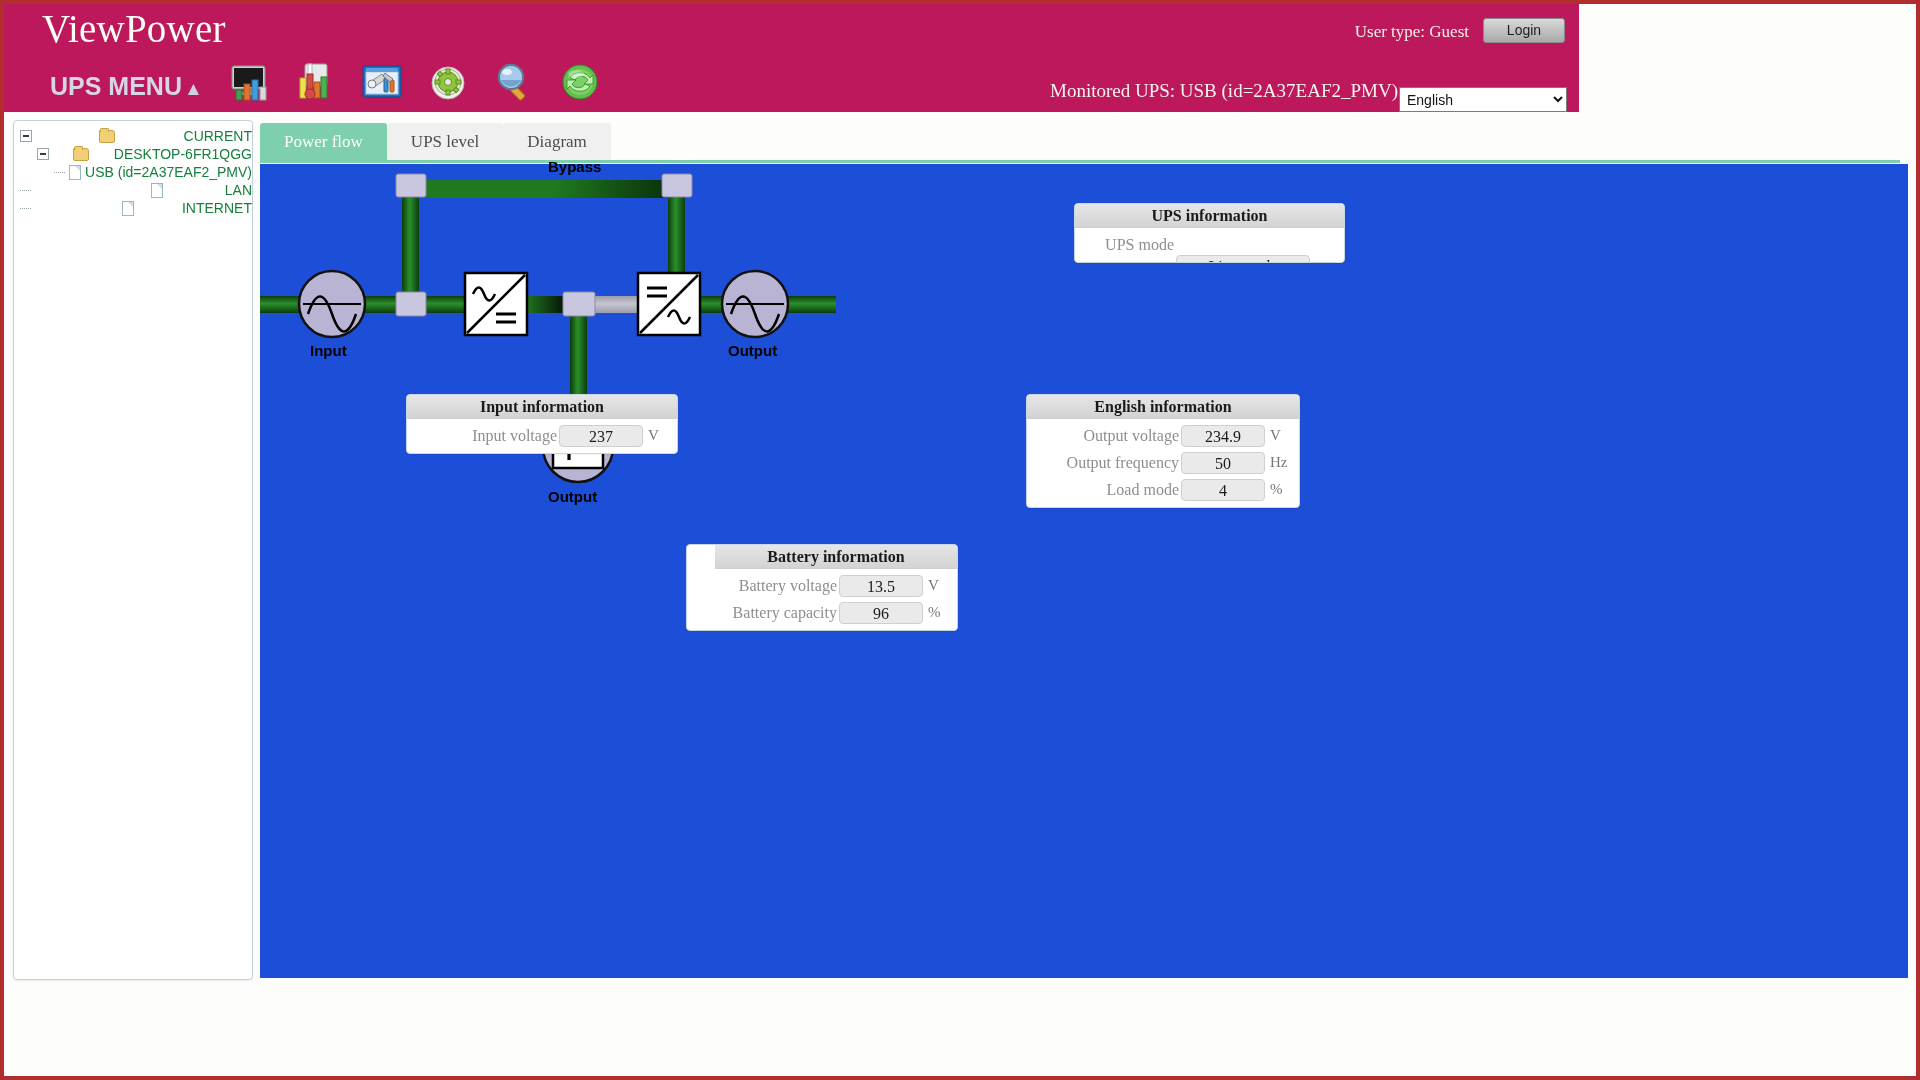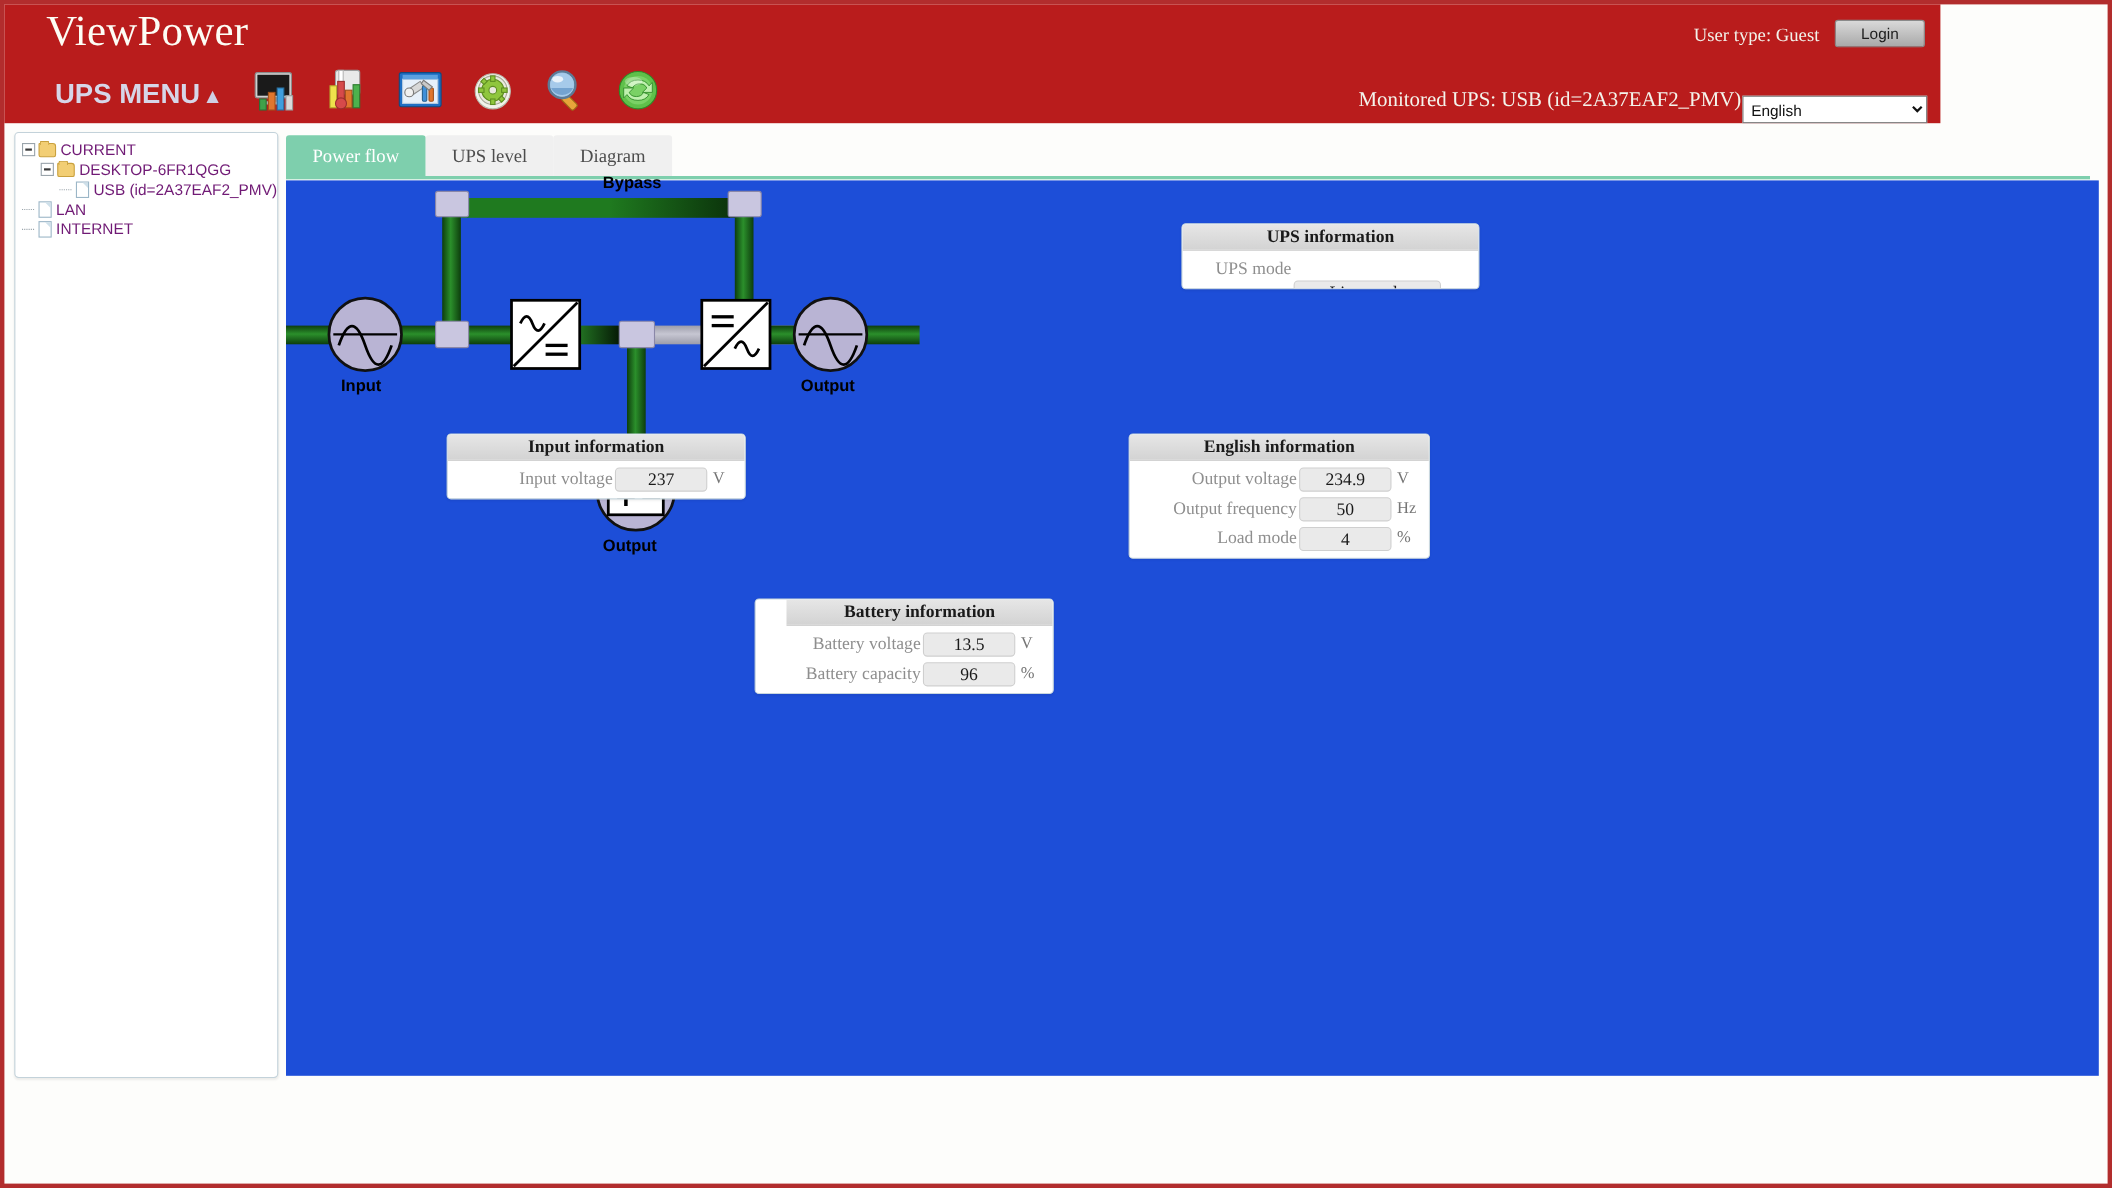--- a/index.html
+++ b/index.html
@@ -14,22 +14,22 @@
   #page {
     position: relative;
     width: 1920px; height: 1080px;
     border: 4px solid #b22d2d;
     background: #fdfdfb;
   }
 
   
   #header {
     position: absolute; left: 0; top: 0;
-    width: 1760px; height: 108px;
-    background: #b91c1c;
+    width: 1575px; height: 108px;
+    background: #be185d;
   }
   #brand {
     position: absolute; left: 38px; top: 2px;
     font-family: "Liberation Serif", serif;
     font-size: 39px;
     color: #fdfdf5;
     letter-spacing: 0.2px;
   }
   #ups-menu {
     position: absolute; left: 46px; top: 68px;
@@ -107,24 +107,25 @@
     border-radius: 4px;
     box-shadow: 0 1px 2px rgba(0,0,0,0.07);
     overflow: hidden;
   }
   .tree { padding: 6px 0 0 6px; }
   .tnode {
     display: flex; align-items: center;
     height: 18px;
     font-family: "Liberation Sans", sans-serif;
     font-size: 14px;
-    color: #701a75;
+    color: #15803d;
     white-space: nowrap;
     cursor: pointer;
     margin-bottom: 0px;
+    justify-content: space-between;
   }
   .tnode .toggle {
     width: 12px; height: 12px;
     border: 1px solid #9aa4ab;
     background: #fff;
     margin-right: 3px;
     position: relative;
     flex: 0 0 auto;
     cursor: pointer;
   }

